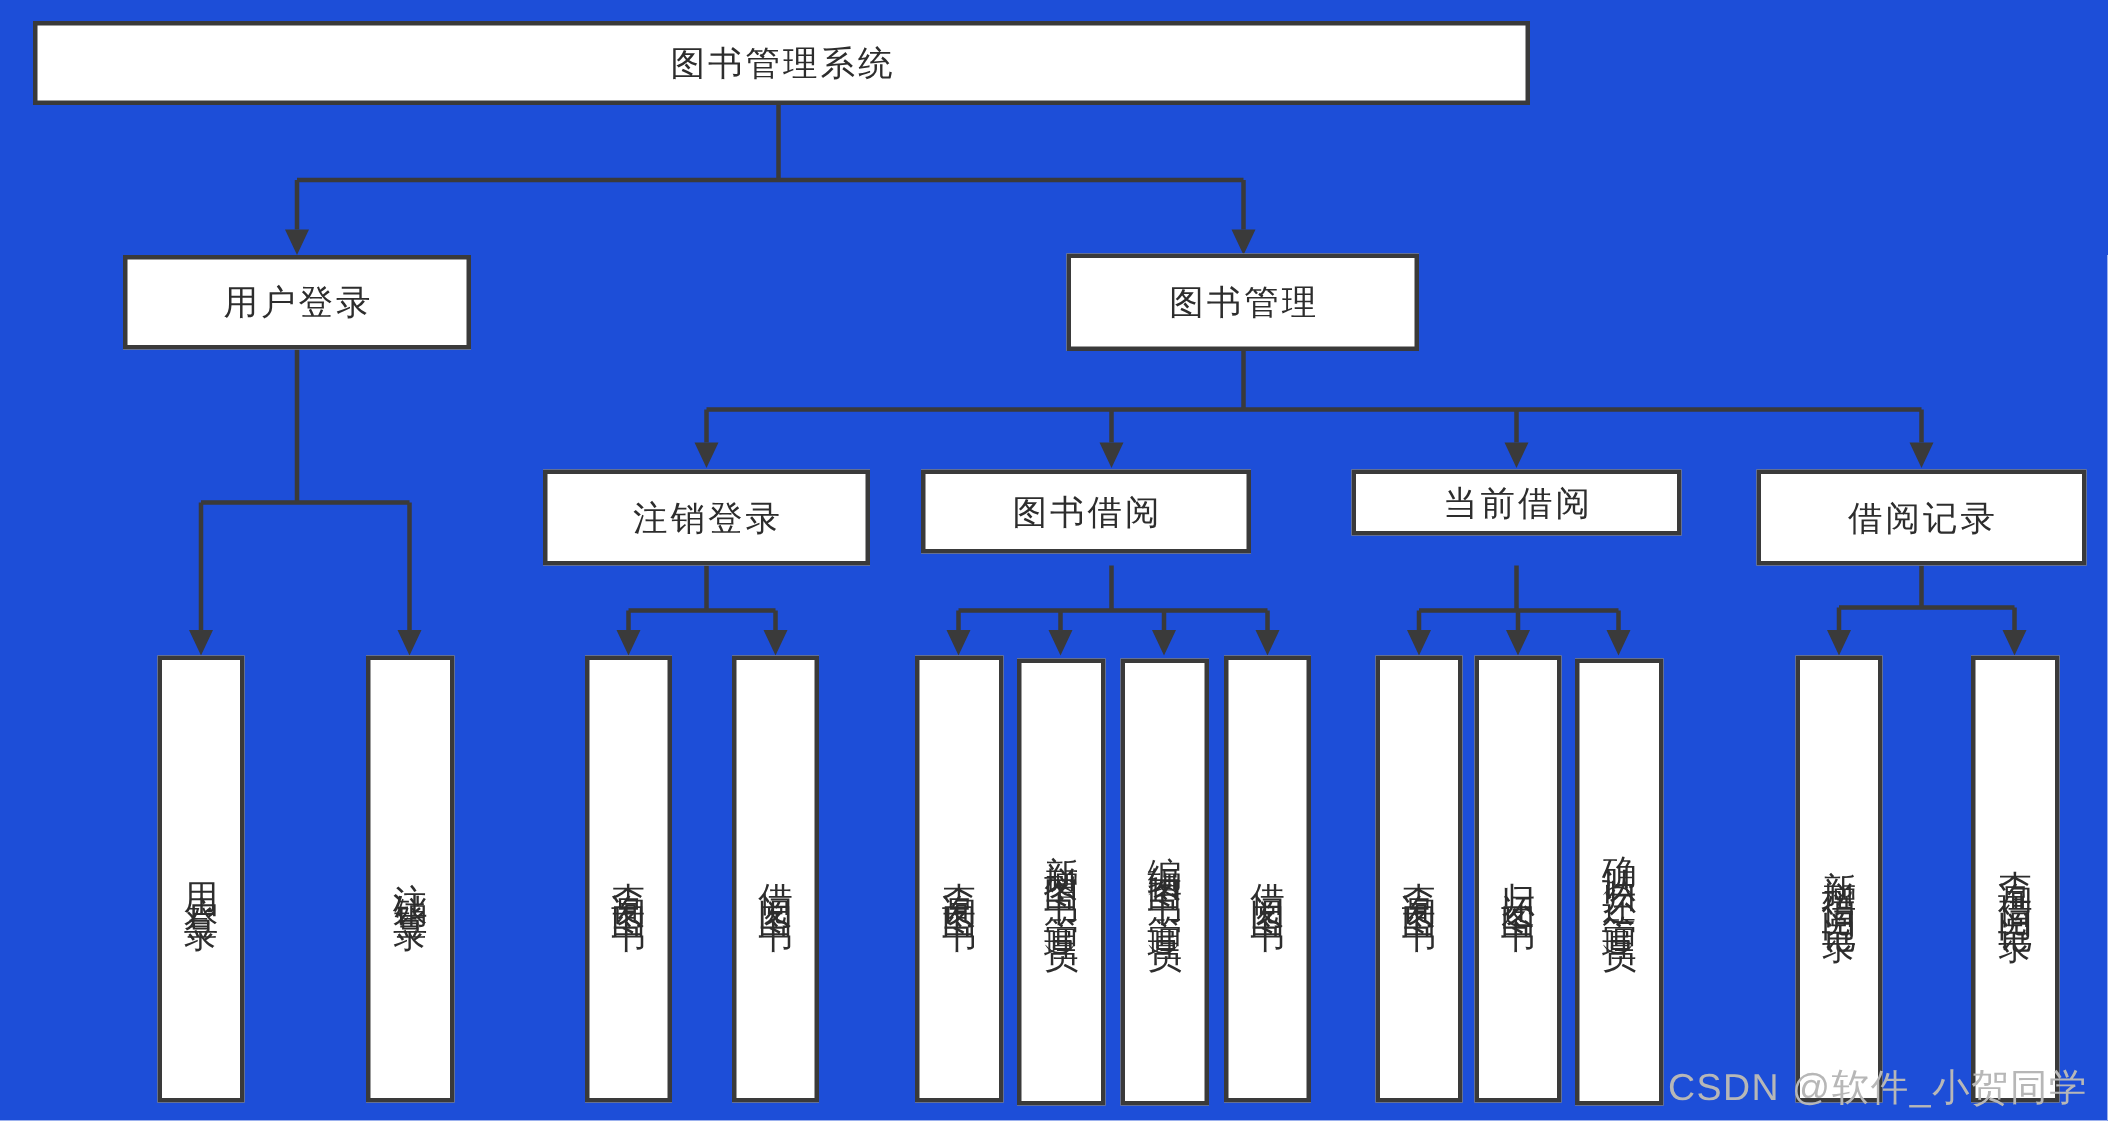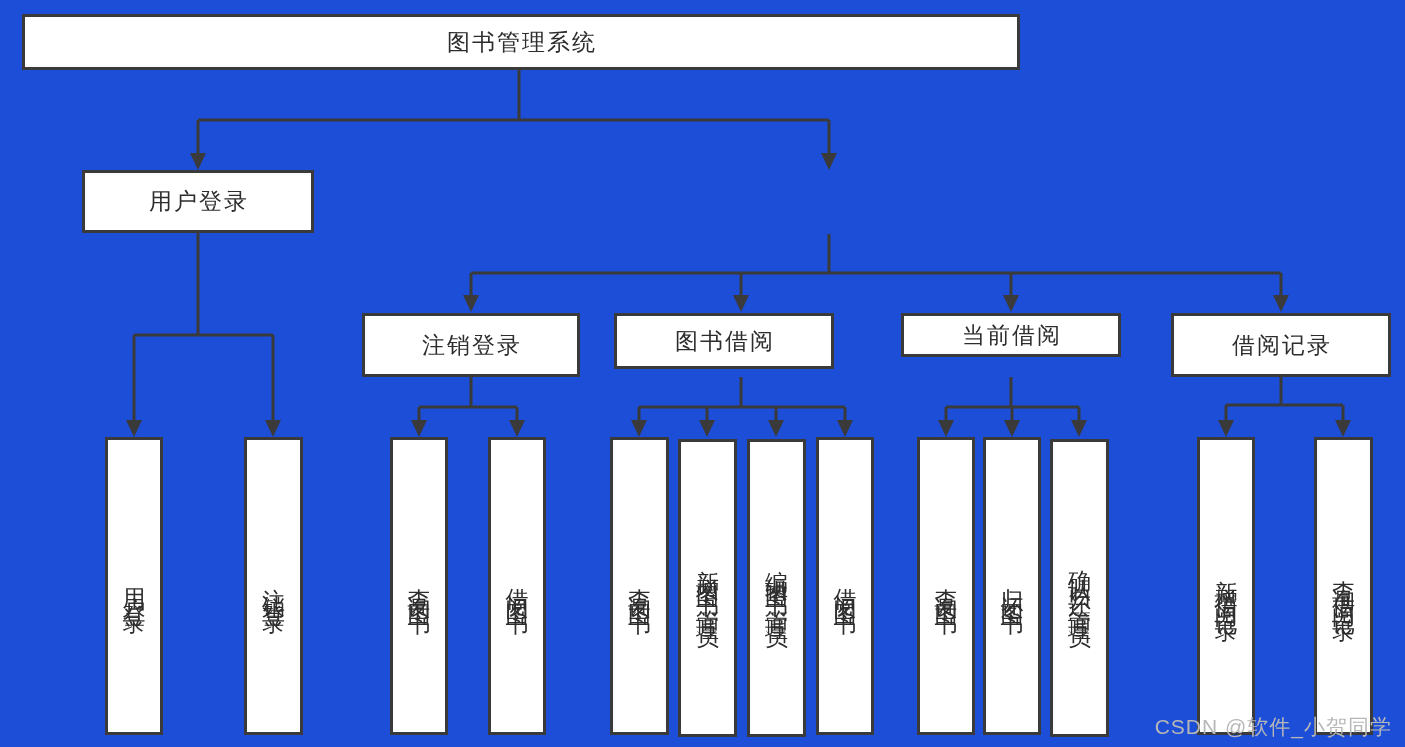--- a/index.html
+++ b/index.html
@@ -33,21 +33,21 @@
     letter-spacing:8px;
     font-size:23px;
     text-indent:0;
     line-height:1;
   }
   .watermark{
     position:absolute;
     right:13px;bottom:6px;
     z-index:3;
     color:#b7b7b7;
-    font-size:21px;
+    font-size:25px;
     letter-spacing:1px;
     white-space:nowrap;
   }
 </style>
 </head>
 <body>
 
 <div class="canvas">
 
   <svg class="connectors" width="1405" height="747" viewBox="0 0 1405 747">
@@ -80,20 +80,23 @@
              M1218 420 L1234 420 L1226 437 Z
              M1335 420 L1351 420 L1343 437 Z"></path>
   </svg>
 
   <div class="node" style="left:22px;top:14px;width:998px;height:56px">
     <span class="lbl">图书管理系统</span>
   </div>
 
   <div class="node" style="left:82px;top:170px;width:232px;height:63px">
     <span class="lbl">用户登录</span>
+  </div>
+  <div class="node" style="left:711px;top:169px;width:235px;height:65px">
+    <span class="lbl">图书管理</span>
   </div>
 
   <div class="node" style="left:362px;top:313px;width:218px;height:64px">
     <span class="lbl">注销登录</span>
   </div>
   <div class="node" style="left:614px;top:313px;width:220px;height:56px">
     <span class="lbl">图书借阅</span>
   </div>
   <div class="node" style="left:901px;top:313px;width:220px;height:44px">
     <span class="lbl">当前借阅</span>

